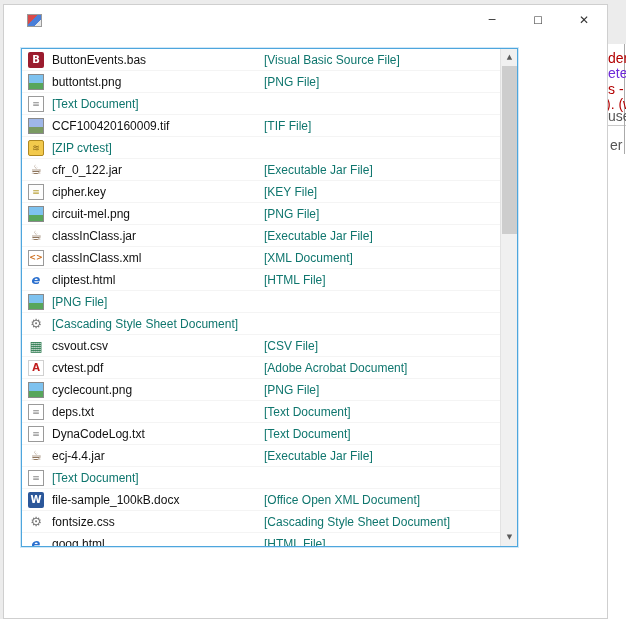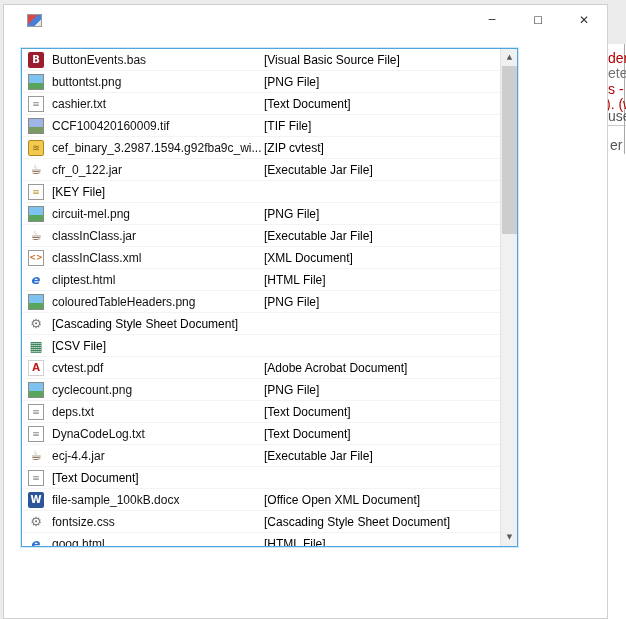--- a/index.html
+++ b/index.html
@@ -30,21 +30,21 @@
   .list-panel { position:absolute; left:17px; top:43px; width:497px; height:499px;
     background:#ffffff; border:1px solid #4ea6dd; box-shadow:0 0 0 1px rgba(120,190,235,.35);
     overflow:hidden; }
   .list-rows { position:absolute; left:0; top:0; right:17px; bottom:0; overflow:hidden; }
   .file-row { display:flex; align-items:center; height:22px; padding-left:6px;
     border-bottom:1px solid #f4f4f4; background:#fff; }
   .file-icon { flex:0 0 16px; width:16px; height:16px; margin-right:8px;
     display:inline-flex; align-items:center; justify-content:center;
     font-size:11px; line-height:16px; font-family:"DejaVu Sans", sans-serif; }
   .file-name { width:212px; font-size:12px; color:#111; white-space:nowrap; overflow:hidden; }
-  .file-type { font-size:12px; color:#000000; white-space:nowrap; }
+  .file-type { font-size:12px; color:#0f766e; white-space:nowrap; }
 
   
   .icon-vb   { background:#9b1c2e; color:#fff; font-weight:bold; font-size:10px; border-radius:2px; }
   .icon-png  { background:linear-gradient(#7ec2ef 0 58%, #58a65c 58%); border:1px solid #8a8a8a; }
   .icon-tif  { background:linear-gradient(#9fb7e8 0 58%, #7a9a62 58%); border:1px solid #8a8a8a; }
   .icon-txt  { background:#fff; border:1px solid #9a9a9a; color:#8b8b8b; font-size:9px; }
   .icon-key  { background:#fdfdfd; border:1px solid #9a9a9a; color:#b9a23a; font-size:9px; }
   .icon-zip  { background:#f2c94c; border:1px solid #b08820; border-radius:2px; color:#8a6516; font-size:9px; }
   .icon-jar  { background:transparent; color:#6b4a2b; font-size:13px; }
   .icon-xml  { background:#fff; border:1px solid #9a9a9a; color:#cc6f1f; font-size:8px; font-weight:bold; }
@@ -65,21 +65,21 @@
   .scroll-thumb { position:absolute; left:1px; top:17px; width:15px; height:168px; background:#cdcdcd; }
 </style>
 </head>
 <body>
 
 <div class="bg-page"></div>
 <div class="bg-divider"></div>
 <div class="bg-edge-line"></div>
 <div id="bg-fragments">
     <span class="bg-fragment" style="left: 608px; top: 50px; color: rgb(179, 0, 0);">der</span>
-    <span class="bg-fragment" style="left: 608px; top: 65px; color: #737373;">ete</span>
+    <span class="bg-fragment" style="left: 608px; top: 65px; color: #6d28d9;">ete</span>
     <span class="bg-fragment" style="left: 608px; top: 81px; color: rgb(179, 0, 0);">s -</span>
     <span class="bg-fragment" style="left: 606px; top: 96px; color: rgb(179, 0, 0);">). (w</span>
     <span class="bg-fragment" style="left: 608px; top: 108px; color: rgb(85, 85, 85);">user</span>
     <span class="bg-fragment" style="left: 610px; top: 137px; color: rgb(85, 85, 85);">er to</span>
   </div>
 
 <div class="window">
   <div class="titlebar">
     <span class="window-icon"></span>
     <button class="win-btn min">─</button>
@@ -96,44 +96,43 @@
   </div>
 
   <div class="file-row">
     <span class="file-icon icon-png"></span>
     <span class="file-name">buttontst.png</span>
     <span class="file-type">[PNG File]</span>
   </div>
 
   <div class="file-row">
     <span class="file-icon icon-txt">≡</span>
-    <span class="file-name">cashier.txt</span>
     <span class="file-type">[Text Document]</span>
   </div>
 
   <div class="file-row">
     <span class="file-icon icon-tif"></span>
     <span class="file-name">CCF100420160009.tif</span>
     <span class="file-type">[TIF File]</span>
   </div>
 
   <div class="file-row">
     <span class="file-icon icon-zip">≋</span>
-    <span class="file-name">cef_binary_3.2987.1594.g92fba9c_wi...</span>
     <span class="file-type">[ZIP cvtest]</span>
   </div>
 
   <div class="file-row">
     <span class="file-icon icon-jar">☕</span>
     <span class="file-name">cfr_0_122.jar</span>
     <span class="file-type">[Executable Jar File]</span>
   </div>
 
   <div class="file-row">
     <span class="file-icon icon-key">≡</span>
+    <span class="file-name">cipher.key</span>
     <span class="file-type">[KEY File]</span>
   </div>
 
   <div class="file-row">
     <span class="file-icon icon-png"></span>
     <span class="file-name">circuit-mel.png</span>
     <span class="file-type">[PNG File]</span>
   </div>
 
   <div class="file-row">
@@ -149,31 +148,31 @@
   </div>
 
   <div class="file-row">
     <span class="file-icon icon-html">e</span>
     <span class="file-name">cliptest.html</span>
     <span class="file-type">[HTML File]</span>
   </div>
 
   <div class="file-row">
     <span class="file-icon icon-png"></span>
-    <span class="file-name">colouredTableHeaders.png</span>
     <span class="file-type">[PNG File]</span>
   </div>
 
   <div class="file-row">
     <span class="file-icon icon-css">⚙</span>
     <span class="file-type">[Cascading Style Sheet Document]</span>
   </div>
 
   <div class="file-row">
     <span class="file-icon icon-csv">▦</span>
+    <span class="file-name">csvout.csv</span>
     <span class="file-type">[CSV File]</span>
   </div>
 
   <div class="file-row">
     <span class="file-icon icon-pdf">A</span>
     <span class="file-name">cvtest.pdf</span>
     <span class="file-type">[Adobe Acrobat Document]</span>
   </div>
 
   <div class="file-row">

